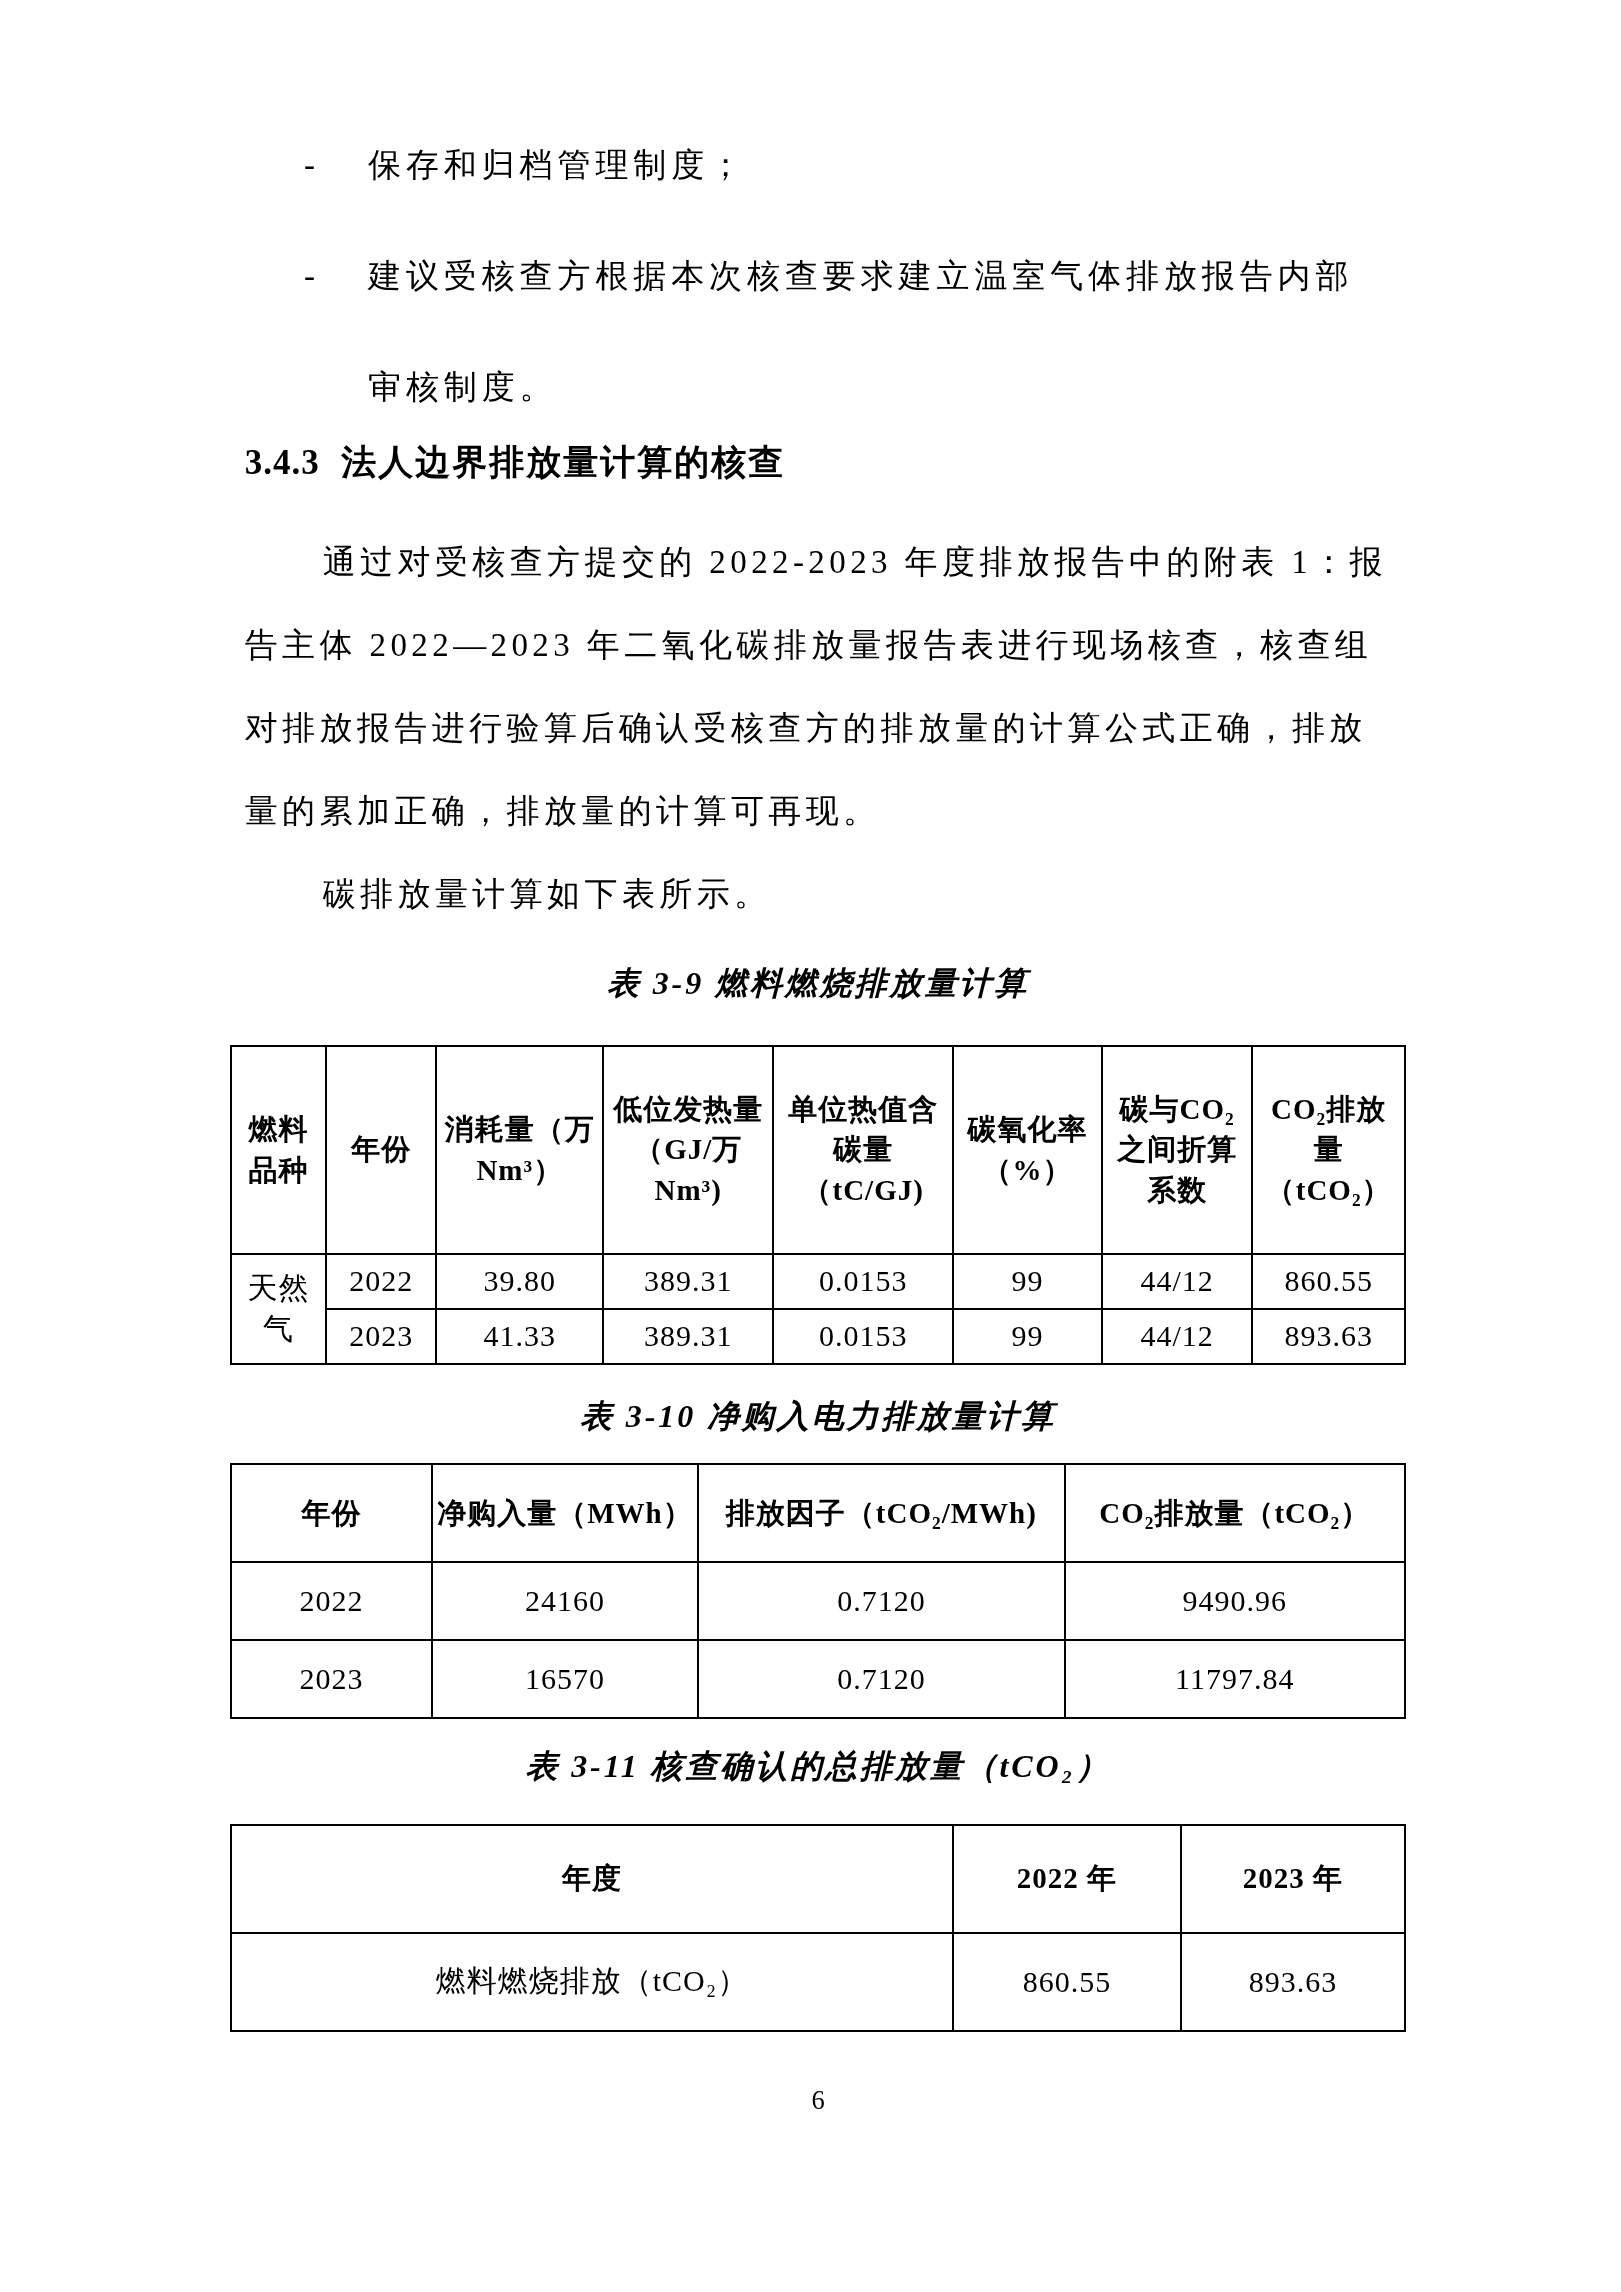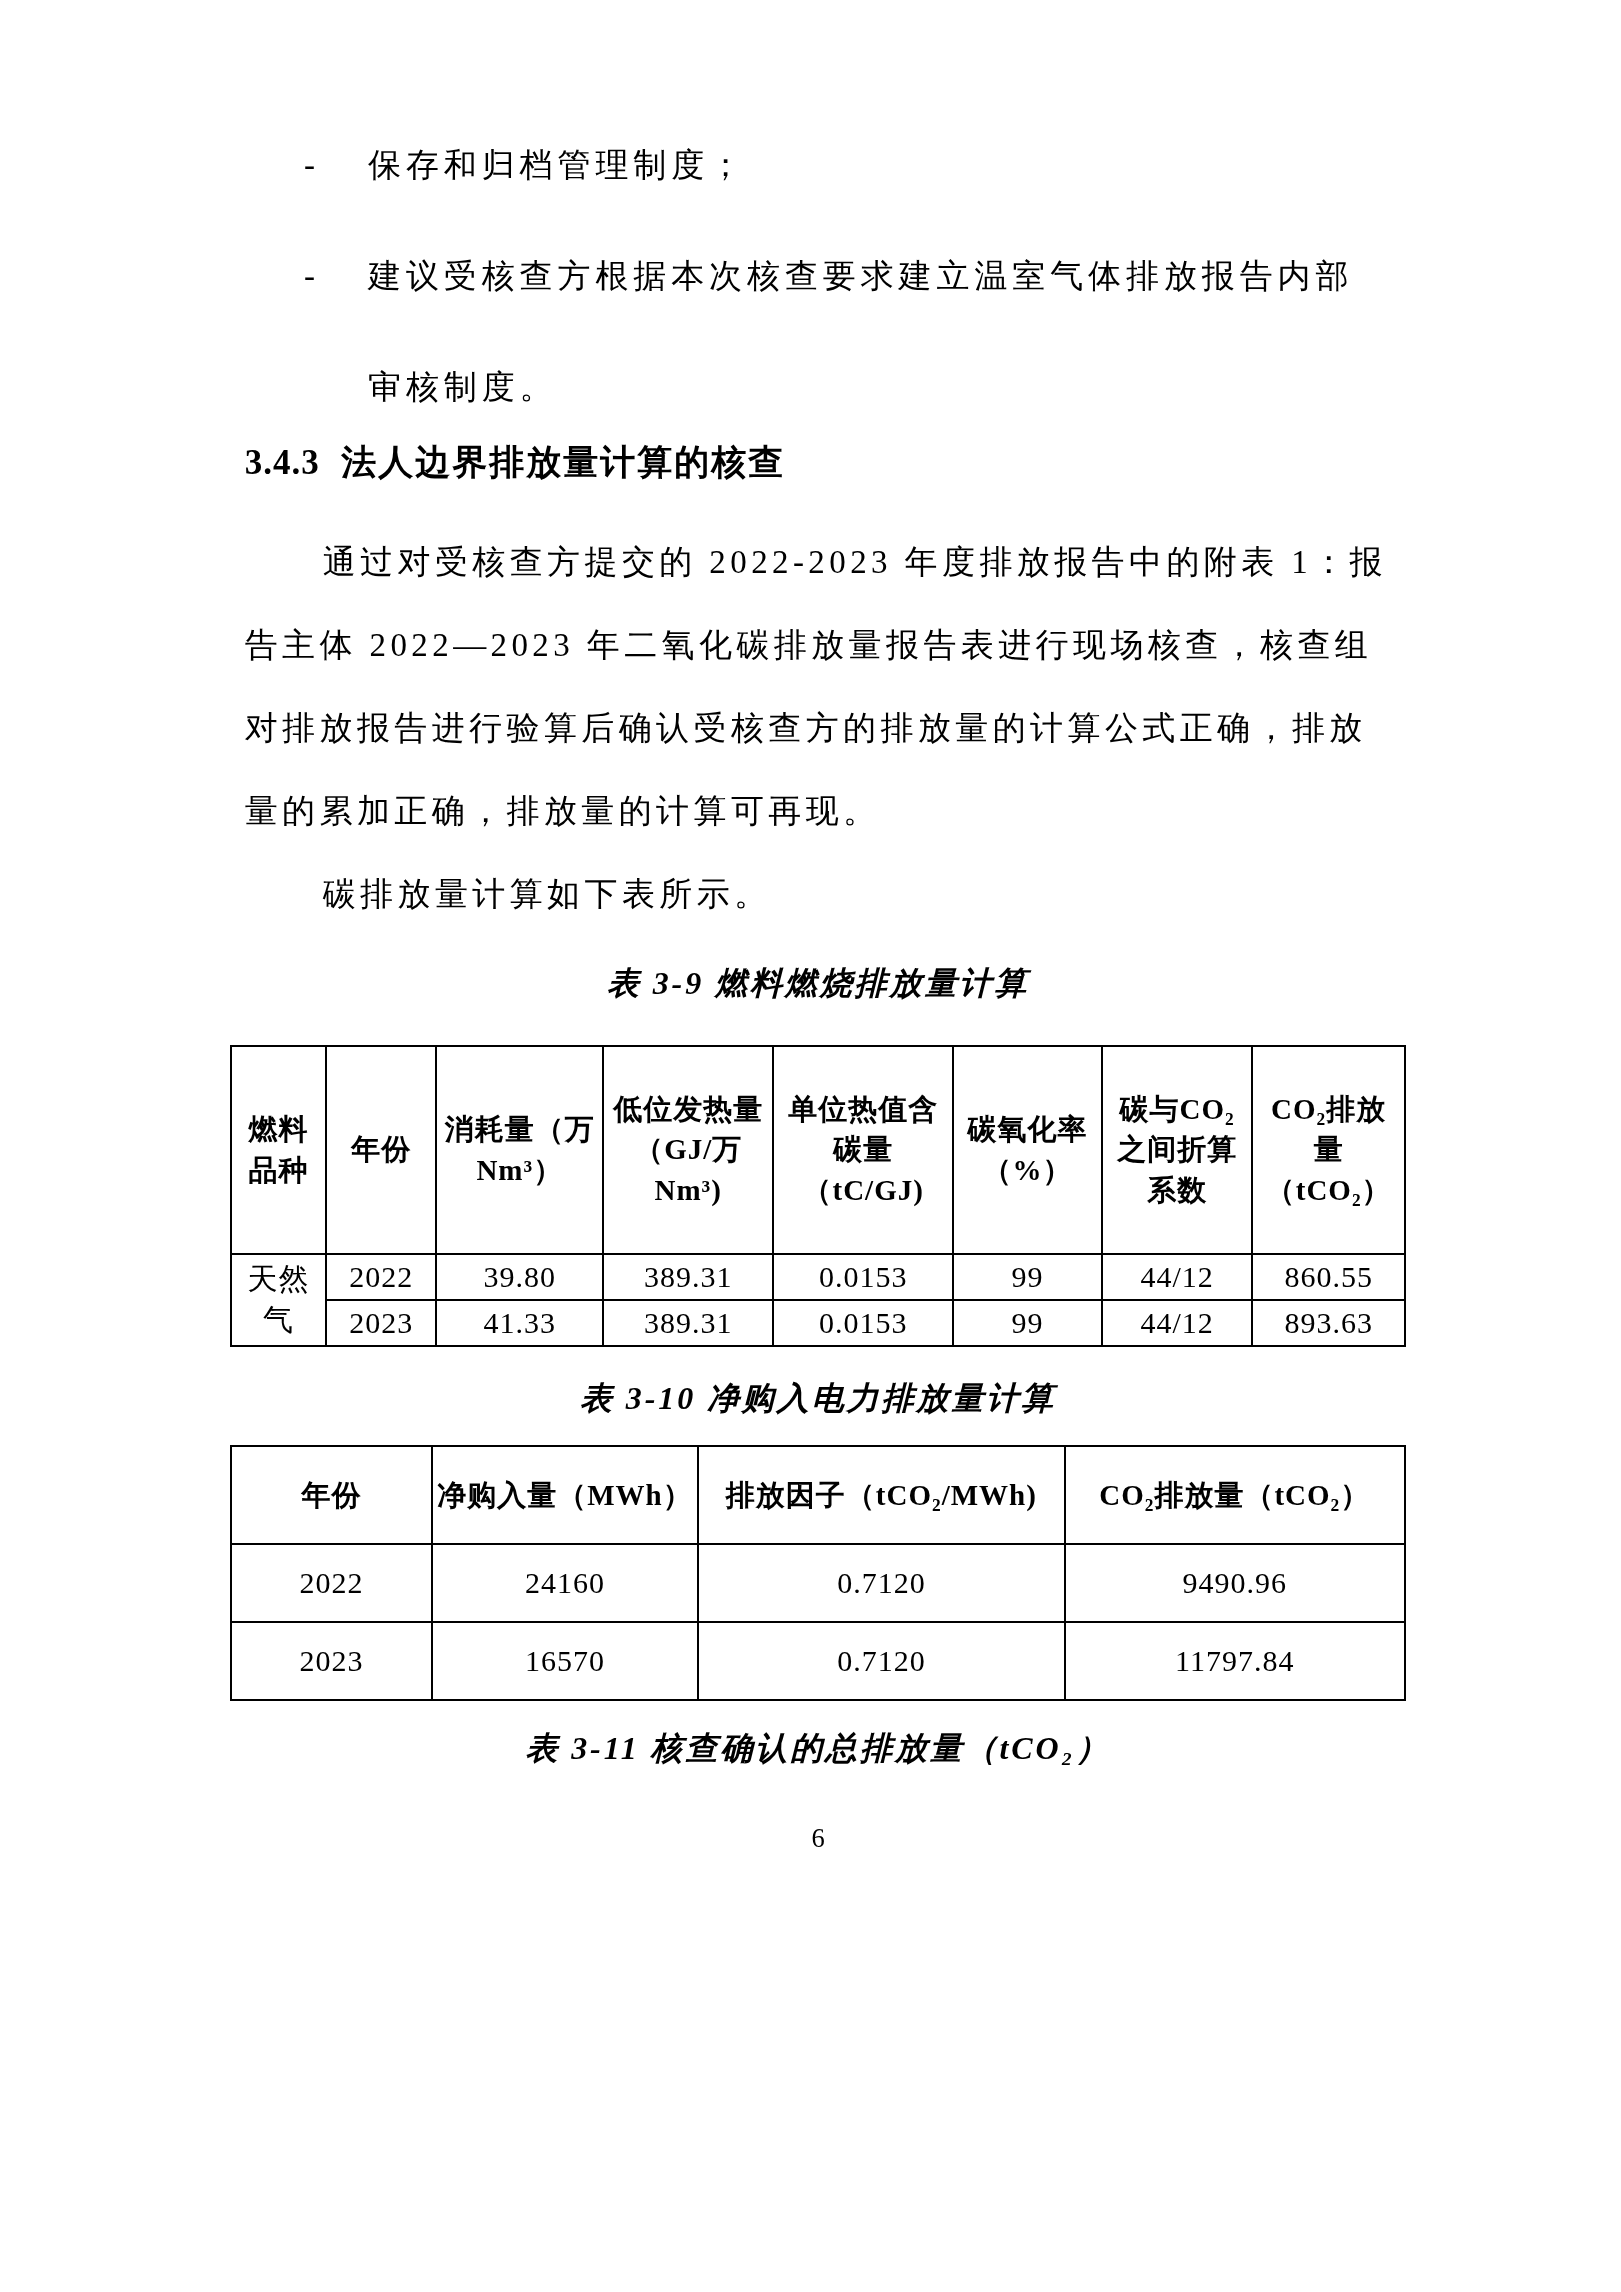--- a/index.html
+++ b/index.html
@@ -37,21 +37,21 @@
   .title311 { margin-top:24.5px; }
 
   
   table { border-collapse:collapse; width:1176px; table-layout:fixed; border:2.9px solid #000; }
   th, td { border:2px solid #000; text-align:center; vertical-align:middle; padding:2px 3.9px; }
   th { font-size:29px; font-weight:bold; line-height:1.4; letter-spacing:1px; }
   td { font-size:30px; letter-spacing:1px; }
 
   .t39 { margin-top:40px; }
   .t39 thead tr { height:208px; }
-  .t39 tbody tr { height:46px; }
+  .t39 tbody tr { height:55px; }
 
   .t310 { margin-top:25.5px; }
   .t310 thead tr { height:98px; }
   .t310 tbody tr { height:78px; }
 
   .t311 { margin-top:36px; }
   .t311 thead tr { height:108px; }
   .t311 tbody tr { height:98px; }
 
   .page-number { margin-top:49px; text-align:center; font-size:26.5px; line-height:39px; }
@@ -163,18 +163,39 @@
         <tr>
           <td>2023</td>
           <td>16570</td>
           <td>0.7120</td>
           <td>11797.84</td>
         </tr>
       </tbody>
     </table>
 
     <div class="tbl-title title311">表 3-11 核查确认的总排放量（tCO₂）</div>
+    <table class="t311">
+      <colgroup>
+        <col style="width:61.5%">
+          <col style="width:19.4%">
+          <col style="width:19.1%">
+      </colgroup>
+      <thead>
+        <tr>
+          <th>年度</th>
+          <th>2022 年</th>
+          <th>2023 年</th>
+        </tr>
+      </thead>
+      <tbody>
+        <tr>
+          <td>燃料燃烧排放（tCO₂）</td>
+          <td>860.55</td>
+          <td>893.63</td>
+        </tr>
+      </tbody>
+    </table>
 
     <div class="page-number">6</div>
 
   </div>
 </div>
 
 
 </body></html>

